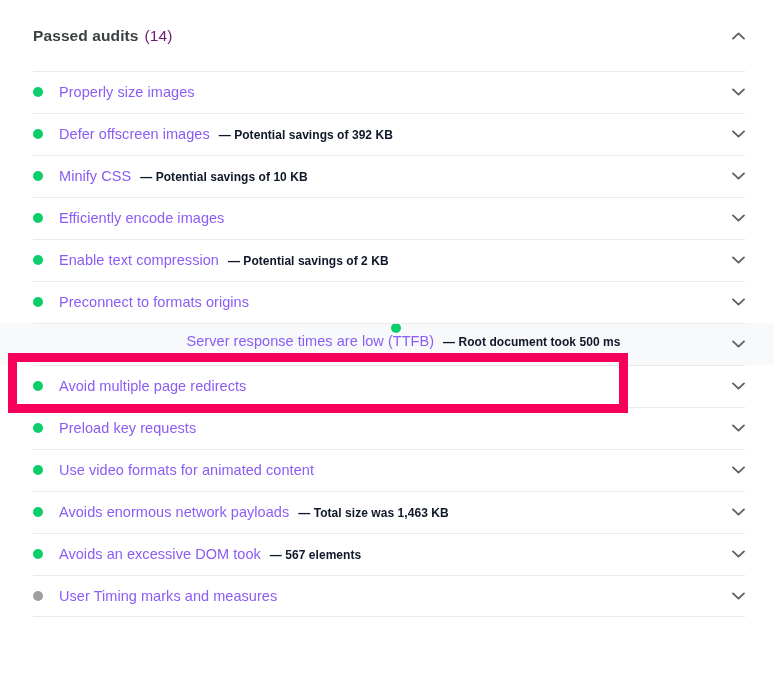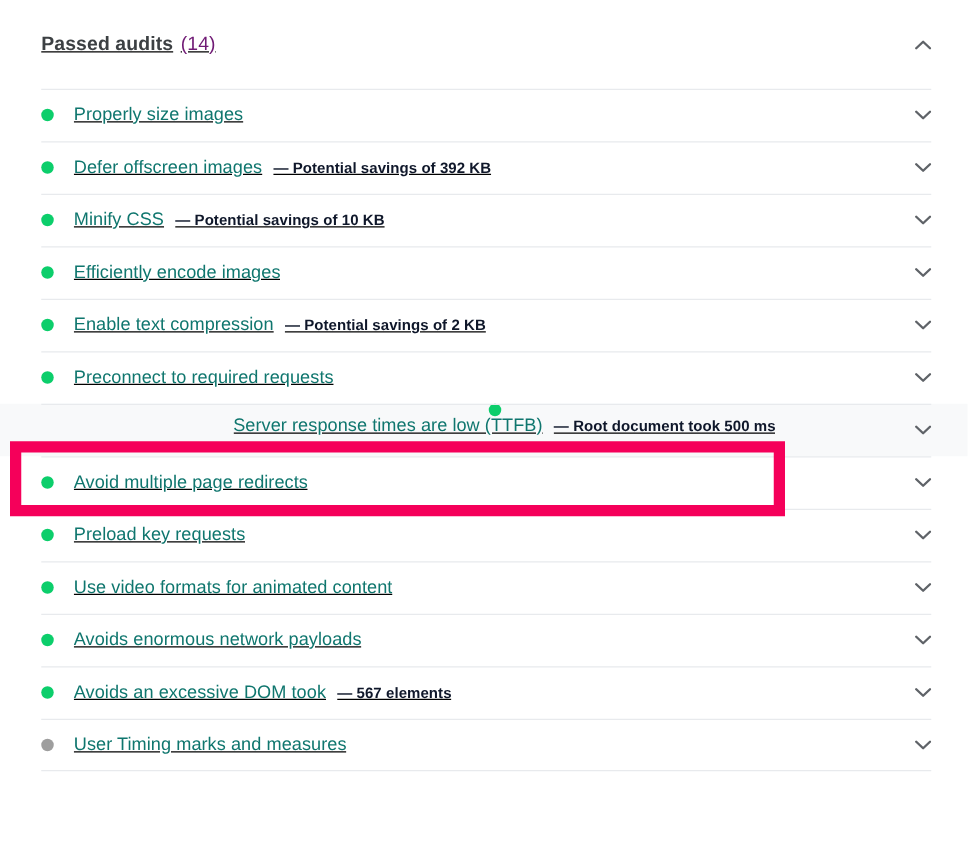--- a/index.html
+++ b/index.html
@@ -14,21 +14,20 @@
     -webkit-font-smoothing: antialiased;
     overflow: hidden;
   }
 
   .audits-card {
     position: relative;
     width: 774px;
     height: 537px;
     background: #ffffff;
     box-sizing: border-box;
-    text-decoration: underline;
   }
 
   
   .card-header {
     position: relative;
     height: 71px;
     display: flex;
     align-items: center;
     padding: 0 32px 0 33px;
     box-sizing: border-box;
@@ -112,21 +111,21 @@
   .status-dot.notapp { background: #9e9e9e; }
 
   .audit-text {
     display: flex;
     align-items: baseline;
     white-space: nowrap;
     overflow: hidden;
   }
   .audit-title {
     font-size: 14.5px;
-    color: #0f766e;
+    color: #8b5cf6;
     letter-spacing: .05px;
   }
   .audit-detail {
     font-size: 12px;
     color: #0f172a;
     font-weight: bold;
     margin-left: 9px;
     letter-spacing: .05px;
   }
   .audit-detail:empty { display: none; }
@@ -226,21 +225,21 @@
         </span>
         <span class="row-chevron">
           <svg width="13" height="8" viewBox="0 0 13 8" aria-hidden="true">
             <path d="M1 1.4 L6.5 6.6 L12 1.4" fill="none" stroke="#5f6368" stroke-width="1.9" stroke-linecap="round" stroke-linejoin="round"></path>
           </svg>
         </span>
       </div>
       <div class="audit-row">
         <span class="status-dot pass"></span>
         <span class="audit-text">
-          <span class="audit-title">Preconnect to required requests</span>
+          <span class="audit-title">Preconnect to formats origins</span>
         </span>
         <span class="row-chevron">
           <svg width="13" height="8" viewBox="0 0 13 8" aria-hidden="true">
             <path d="M1 1.4 L6.5 6.6 L12 1.4" fill="none" stroke="#5f6368" stroke-width="1.9" stroke-linecap="round" stroke-linejoin="round"></path>
           </svg>
         </span>
       </div>
       <div class="audit-row hovered">
         <span class="status-dot pass"></span>
         <span class="audit-text">
@@ -283,20 +282,21 @@
         <span class="row-chevron">
           <svg width="13" height="8" viewBox="0 0 13 8" aria-hidden="true">
             <path d="M1 1.4 L6.5 6.6 L12 1.4" fill="none" stroke="#5f6368" stroke-width="1.9" stroke-linecap="round" stroke-linejoin="round"></path>
           </svg>
         </span>
       </div>
       <div class="audit-row">
         <span class="status-dot pass"></span>
         <span class="audit-text">
           <span class="audit-title">Avoids enormous network payloads</span>
+          <span class="audit-detail">— Total size was 1,463 KB</span>
         </span>
         <span class="row-chevron">
           <svg width="13" height="8" viewBox="0 0 13 8" aria-hidden="true">
             <path d="M1 1.4 L6.5 6.6 L12 1.4" fill="none" stroke="#5f6368" stroke-width="1.9" stroke-linecap="round" stroke-linejoin="round"></path>
           </svg>
         </span>
       </div>
       <div class="audit-row">
         <span class="status-dot pass"></span>
         <span class="audit-text">

